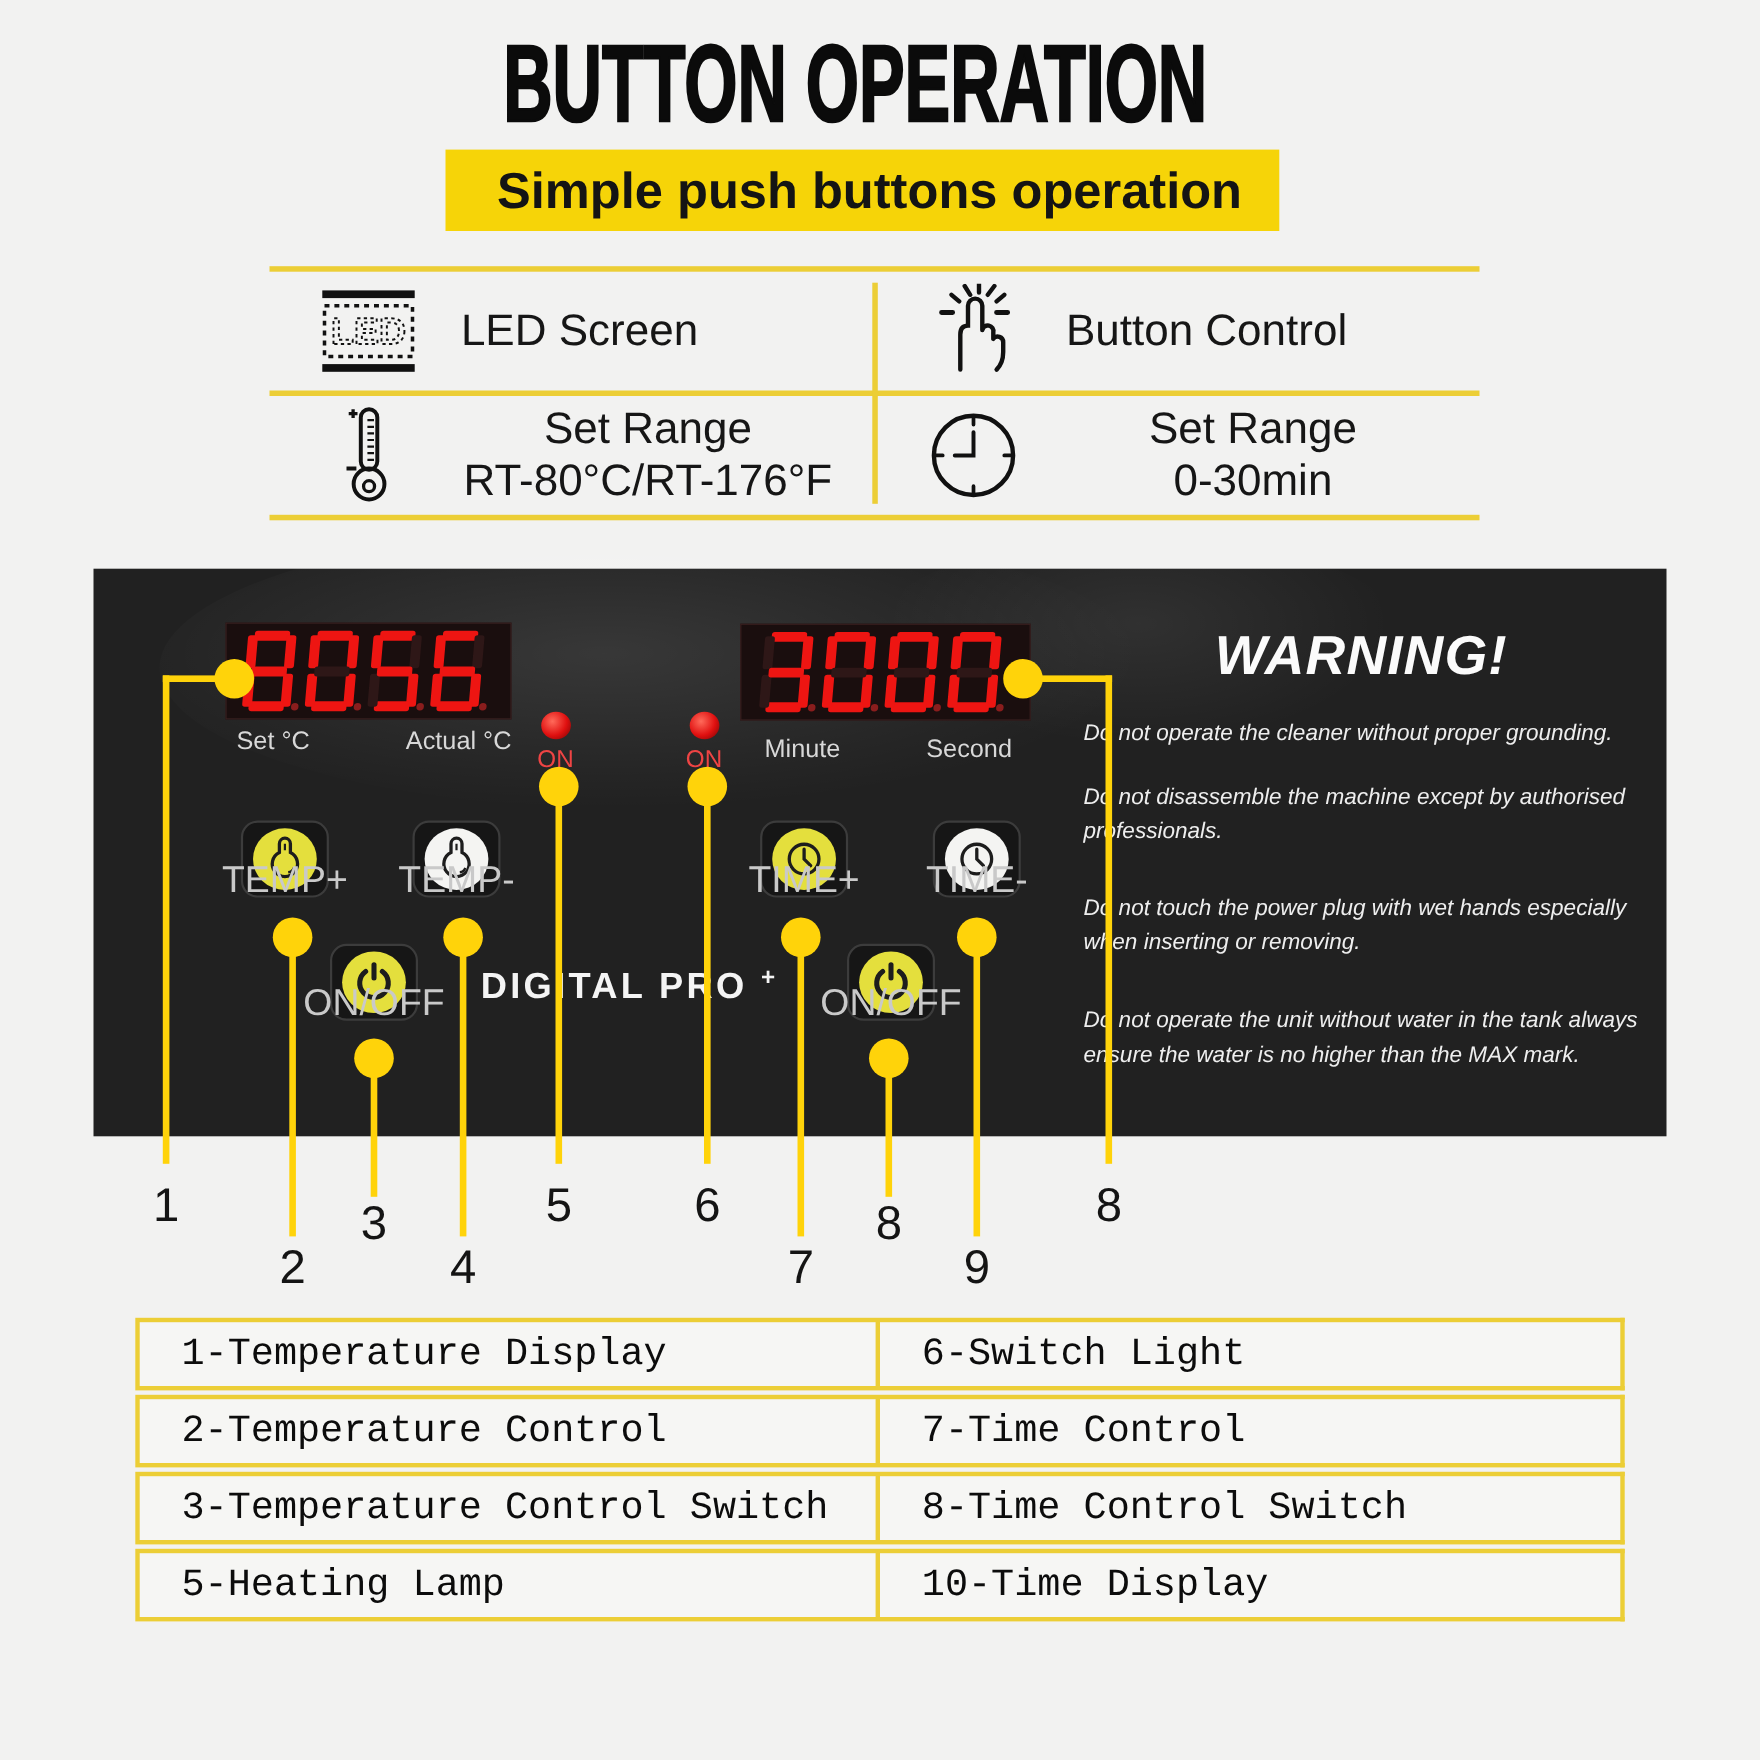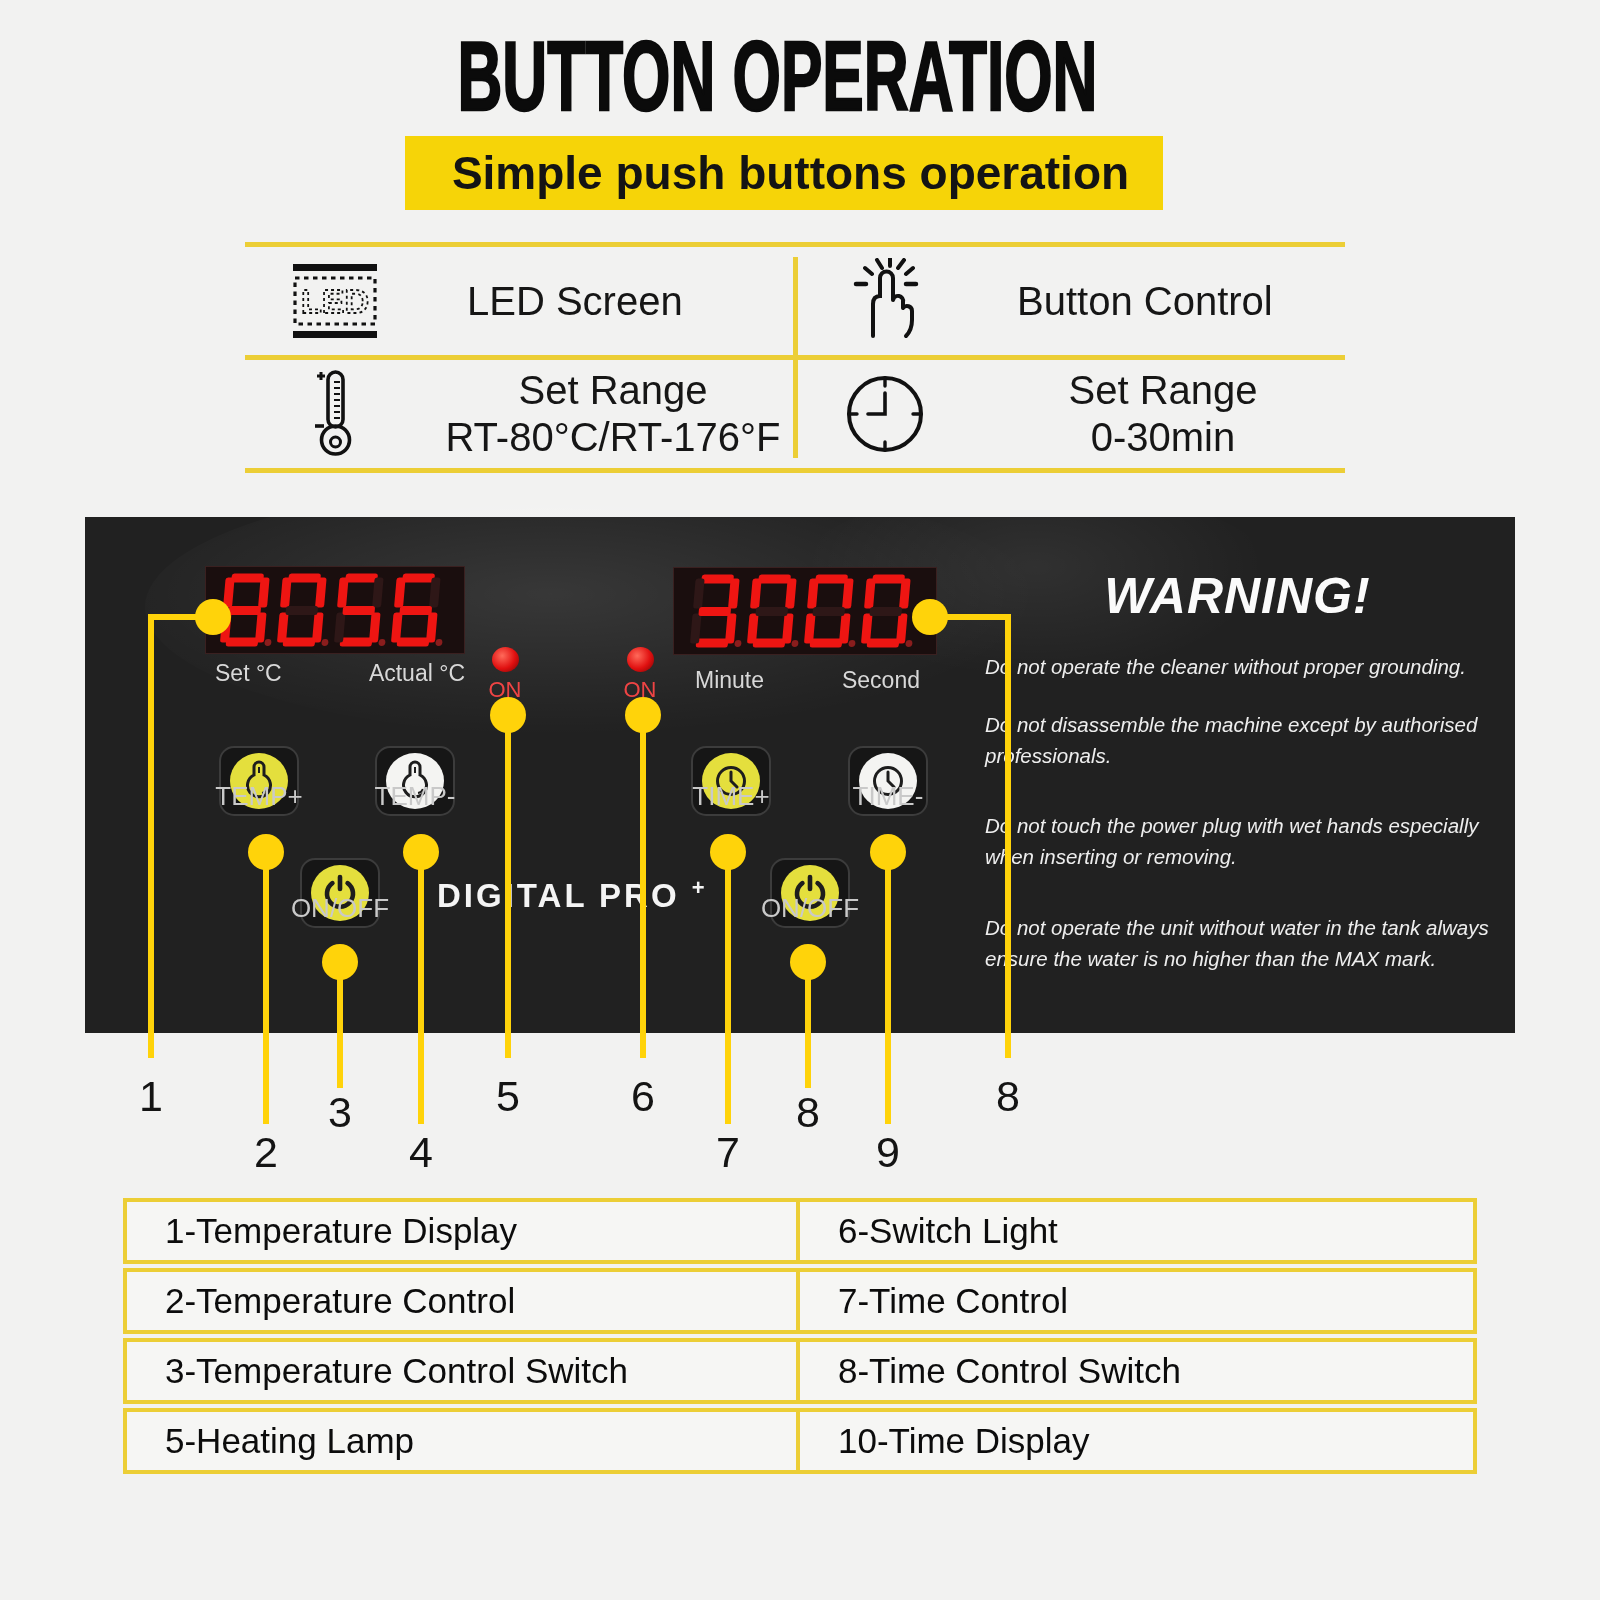--- a/index.html
+++ b/index.html
@@ -12,56 +12,56 @@
               transform:scale(0.74,1.18);transform-origin:center;}
   .banner{position:absolute;left:405px;top:136px;width:745px;height:74px;
           display:flex;align-items:center;justify-content:center;
           font-size:46px;font-weight:bold;color:#141414;padding-left:13px;}
   
   .features{position:absolute;left:245px;top:242px;width:1100px;height:221px;
             border-top:5px solid #ecce36;border-bottom:5px solid #ecce36;}
   .frow{display:flex;height:108px;}
   .frow.first{border-bottom:5px solid #ecce36;}
   .fdivider{position:absolute;left:548px;top:10px;bottom:10px;width:5px;background:#ecce36;}
-  .fcell{width:550px;display:flex;align-items:center;box-sizing:border-box;padding-left:42px;gap:48px;}
+  .fcell{width:550px;display:flex;align-items:center;box-sizing:border-box;padding-left:42px;}
   .fcell .ficon{width:96px;display:flex;justify-content:center;flex:none;}
   .fcell .ftext{font-size:40px;color:#161616;margin-left:36px;}
   .fcell .ftext.center2{flex:1;text-align:center;margin-left:0;line-height:1.18;}
   
   .panel{position:absolute;left:85px;top:517px;width:1430px;height:516px;background:#212121;}
   .panel .sheen1{position:absolute;left:60px;top:-40px;width:900px;height:260px;border-radius:50%;
      background:radial-gradient(ellipse at 45% 45%, rgba(255,255,255,0.10), rgba(255,255,255,0.02) 55%, transparent 70%);}
   .panel .sheen2{position:absolute;left:700px;top:-30px;width:500px;height:200px;border-radius:50%;
      background:radial-gradient(ellipse at 50% 40%, rgba(255,255,255,0.07), transparent 65%);}
   .seg-box{position:absolute;width:260px;height:88px;background:#1a0e0e;border:1px solid #3a2020;
            box-sizing:border-box;display:flex;align-items:center;justify-content:center;}
   .seg-labels{position:absolute;display:flex;color:#d8d8d8;font-size:23px;}
   .lamp{position:absolute;width:27px;height:25px;border-radius:50%;
         background:radial-gradient(circle at 38% 35%, #ff6a5a, #e01010 55%, #7e0404 95%);}
   .lamp-label{position:absolute;color:#ef4444;font-size:22px;width:60px;text-align:center;}
   .key{position:absolute;width:80px;height:70px;border-radius:15px;background:#161616;
        border:2px solid #3c3c3c;box-sizing:border-box;display:flex;align-items:center;justify-content:center;}
   .key .cap{width:58px;height:56px;border-radius:50%;display:flex;align-items:center;justify-content:center;}
   .cap.yellow{background:#e4df3d;}
   .cap.white{background:#f4f4f2;}
-  .key-label{position:absolute;color:#c9c9c9;font-size:26px;width:140px;text-align:center;}
+  .key-label{position:absolute;color:#c9c9c9;font-size:34px;width:140px;text-align:center;}
   .brand{position:absolute;left:352px;top:358px;color:#f4f4f4;font-weight:bold;
          font-size:33px;letter-spacing:3px;}
   .brand sup{font-size:22px;}
   .warning{position:absolute;left:900px;top:38px;width:505px;color:#f0f0f0;}
   .warning h2{margin:12px 0 0 0;text-align:center;font-style:italic;font-size:50px;
               letter-spacing:1px;color:#fbfbfb;}
   .warning p{margin:27px 0 0 0;font-style:italic;font-size:20.5px;line-height:1.5;color:#eeeeee;}
   .warning p.gap{margin-top:40px;}
   
   .cl{position:absolute;background:#ffd30a;}
   .cl-dot{position:absolute;width:36px;height:36px;border-radius:50%;background:#ffd30a;}
   .cl-num{position:absolute;width:70px;text-align:center;font-size:43px;color:#141414;}
   
-  .legend{position:absolute;left:123px;top:1198px;width:1354px;}
+  .legend{position:absolute;left:123px;top:1198px;width:1354px;font-family:Liberation Mono, monospace;}
   .lrow{display:flex;margin-bottom:4px;}
   .lcell{box-sizing:border-box;width:677px;height:66px;border:4px solid #ecce36;background:#f6f6f4;
          display:flex;align-items:center;padding-left:38px;font-size:35px;color:#0c0c0c;}
   .lcell.right{border-left:none;}
 </style>
 </head>
 <body>
 
 <div class="stage">
 

